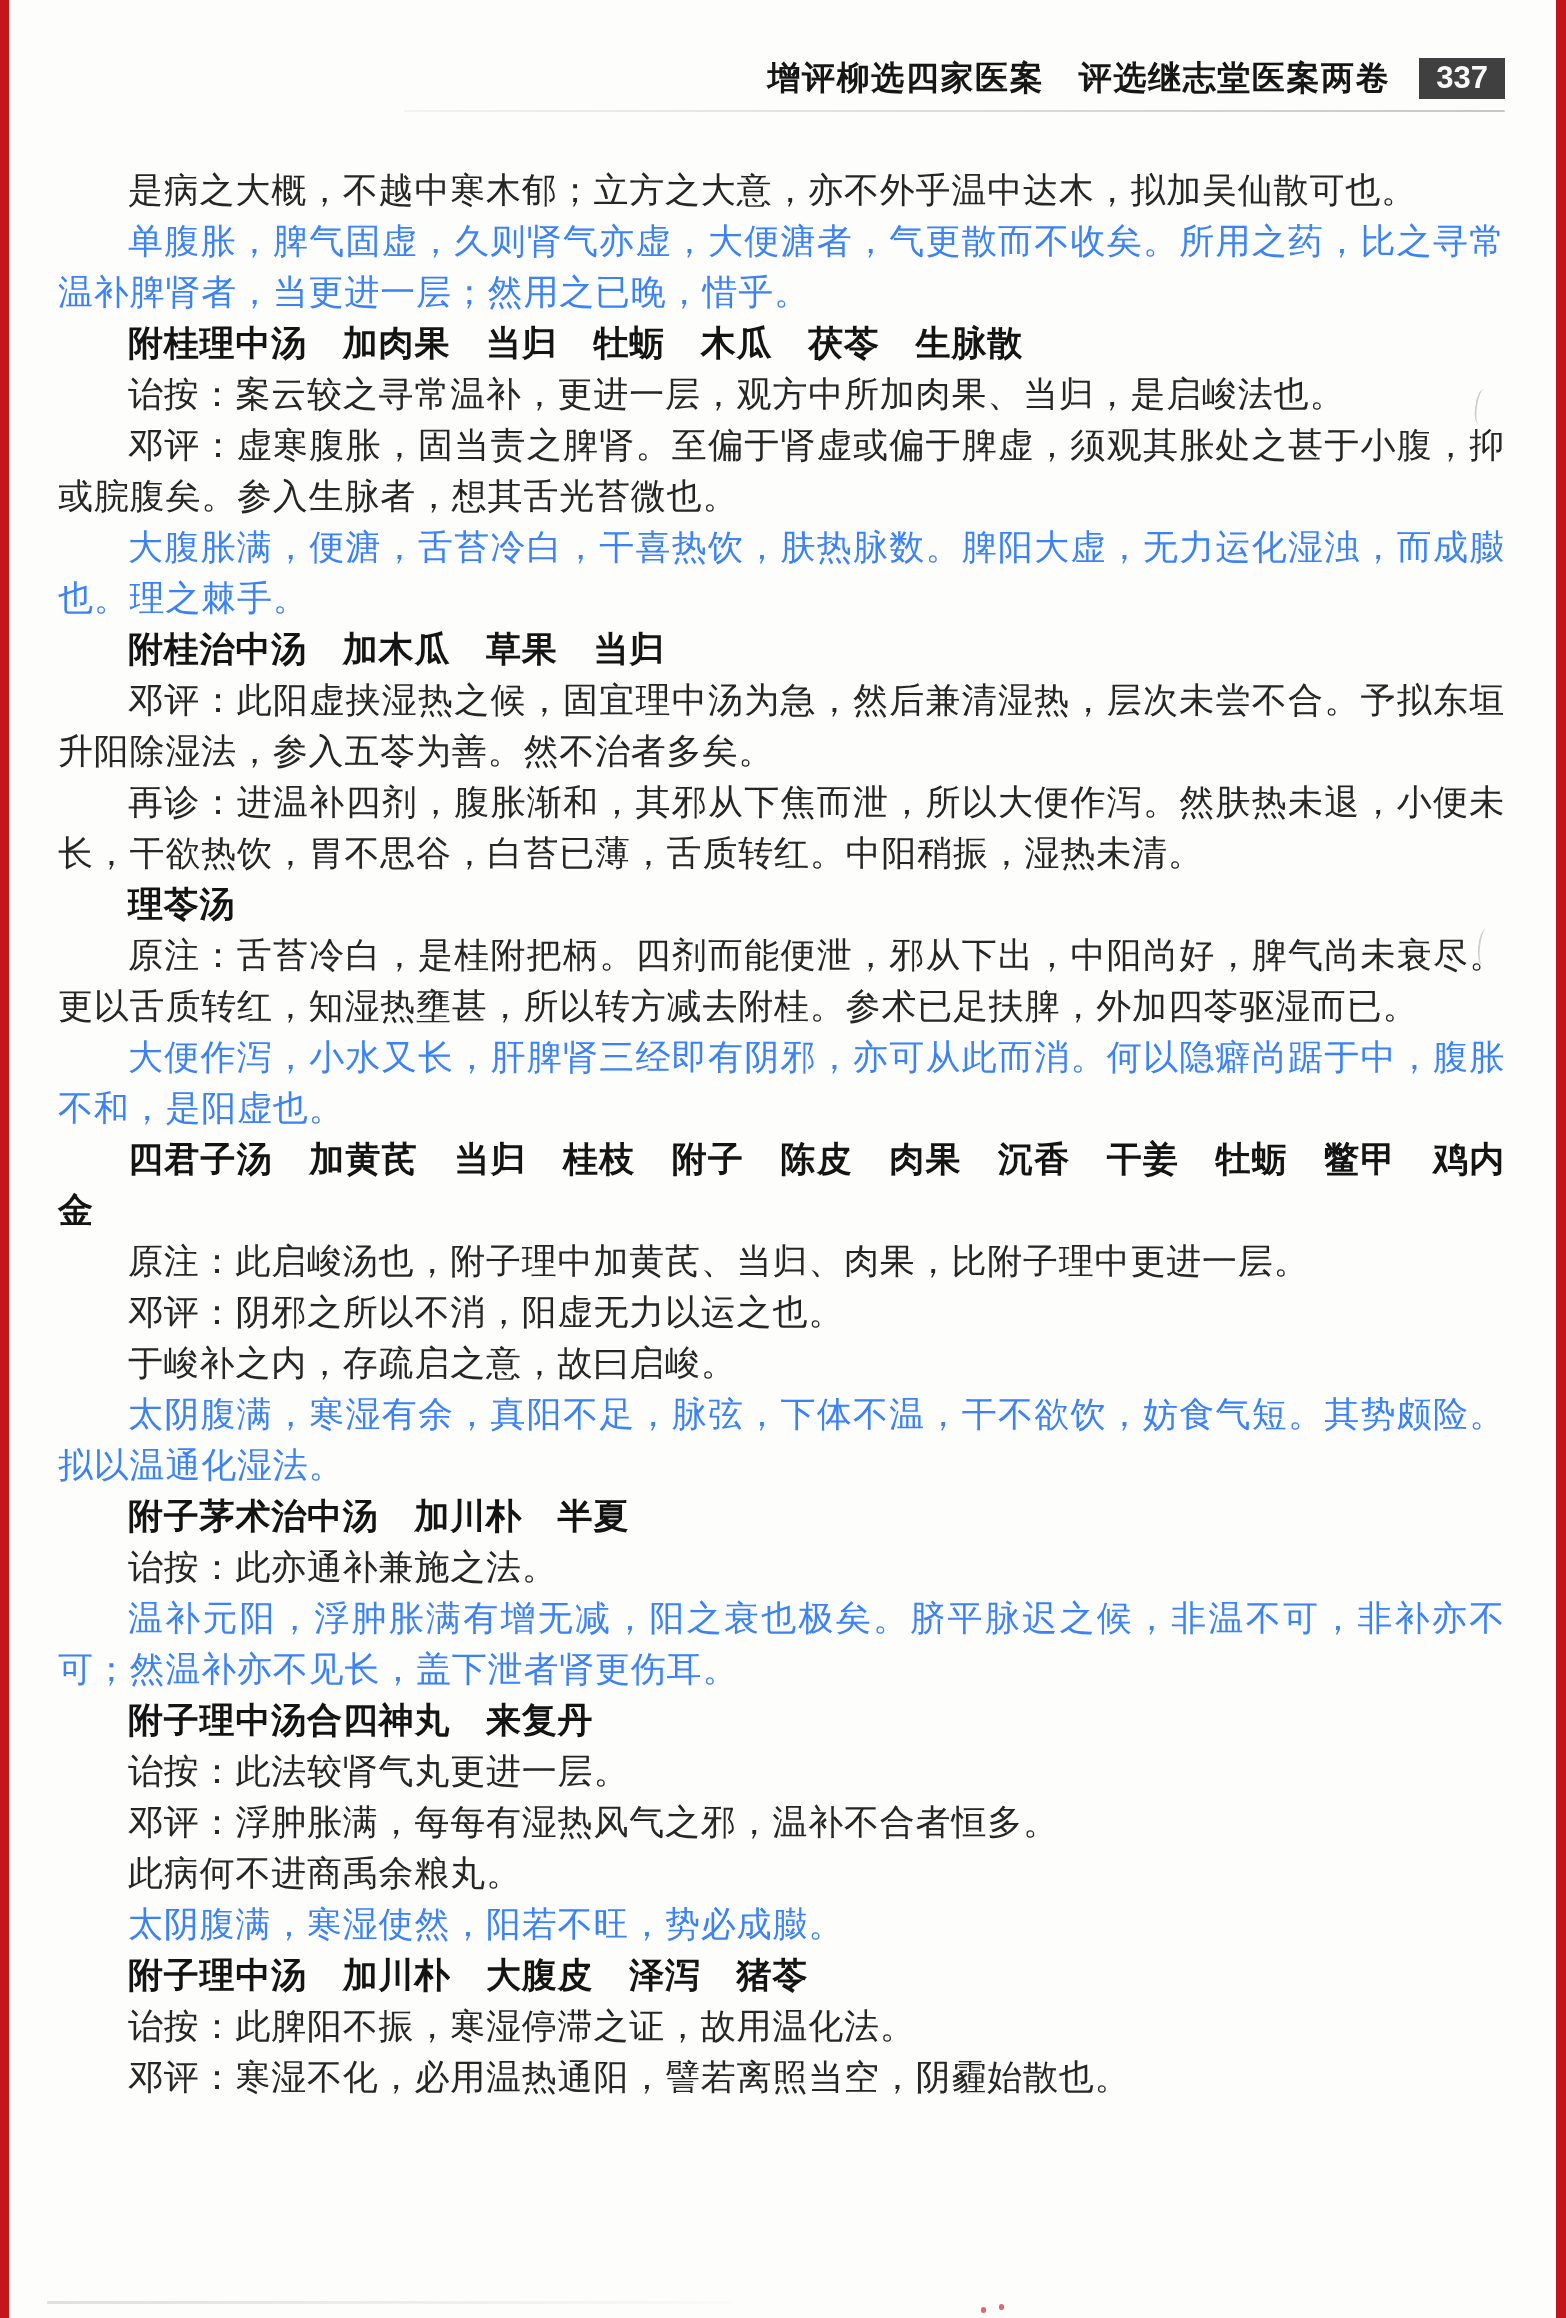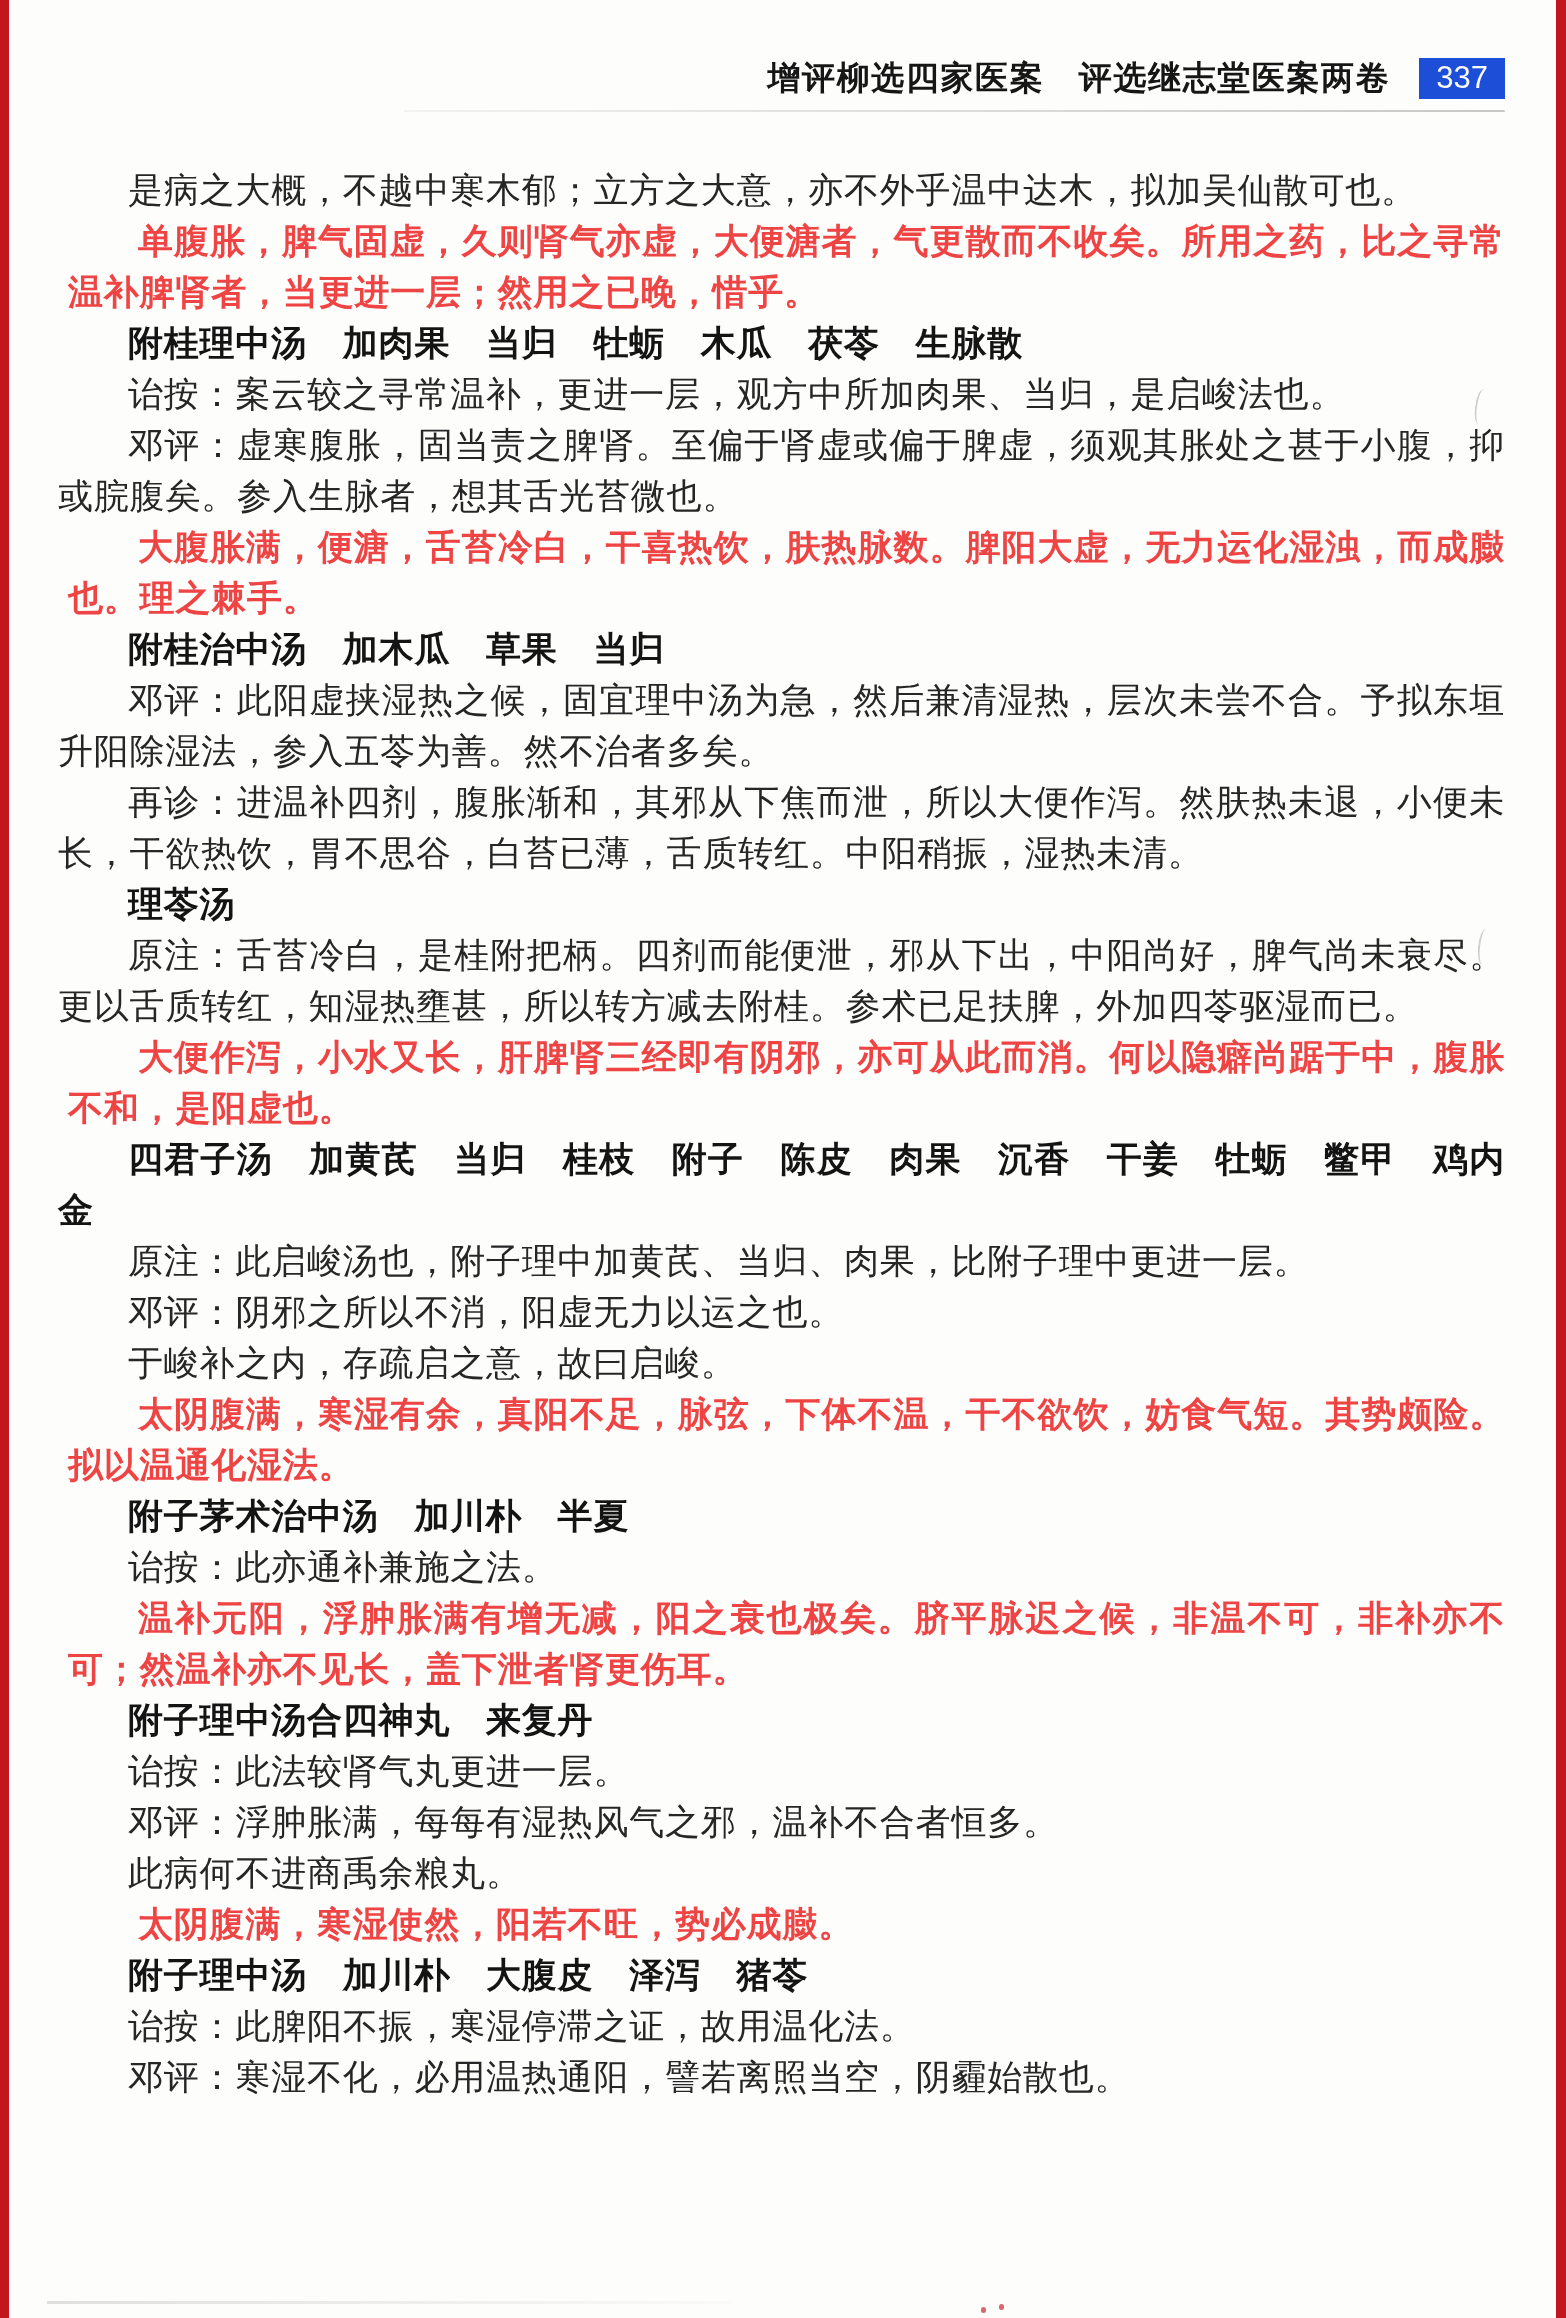--- a/index.html
+++ b/index.html
@@ -20,44 +20,44 @@
   
   .header{
     position:absolute;top:56px;left:58px;right:61px;
     display:flex;justify-content:flex-end;align-items:center;gap:29px;
   }
   .header-title{
     font-size:33px;font-weight:700;letter-spacing:1.6px;
     white-space:nowrap;color:#161616;
   }
   .page-number-box{
-    background:#1d4ed8;color:#fafafa;
+    background:#404040;color:#fafafa;
     font-family:"Liberation Sans","DejaVu Sans",sans-serif;
-    font-size:31px;font-weight:400;
+    font-size:31px;font-weight:700;
     padding:3.1px 17px 4.7px 17px;line-height:1.1;
   }
   .header-rule{
     position:absolute;top:110px;left:404px;right:61px;height:2.3px;
     background:linear-gradient(to right,rgba(60,60,60,0.06),rgba(60,60,60,0.28));
     border-radius:1.6px;
   }
 
   
   .body-text{
     position:absolute;top:165px;left:58px;right:61px;
   }
   .para{
     margin:0;
     text-indent:2em;
     text-align:justify;
     font-size:35px;
     line-height:51px;
     letter-spacing:0.8px;
   }
-  .para.case{font-weight:700;color:#ef4444;margin-left:10px;}
+  .para.case{font-weight:400;color:#3b82f6;}
   .para.formula{font-weight:700;color:#141414;}
   .para.comment{font-weight:400;color:#262626;}
 
   
   .scan-mark{position:absolute;border-left:2.3px solid rgba(120,120,120,0.35);
     width:11px;height:36px;border-radius:50% 0 0 50%;}
   .scan-mark.m1{left:1475px;top:389px;transform:rotate(8deg);}
   .scan-mark.m2{left:1478px;top:929px;transform:rotate(6deg);}
   .bottom-smudge{
     position:absolute;left:47px;bottom:15.5px;width:684px;height:2.3px;

